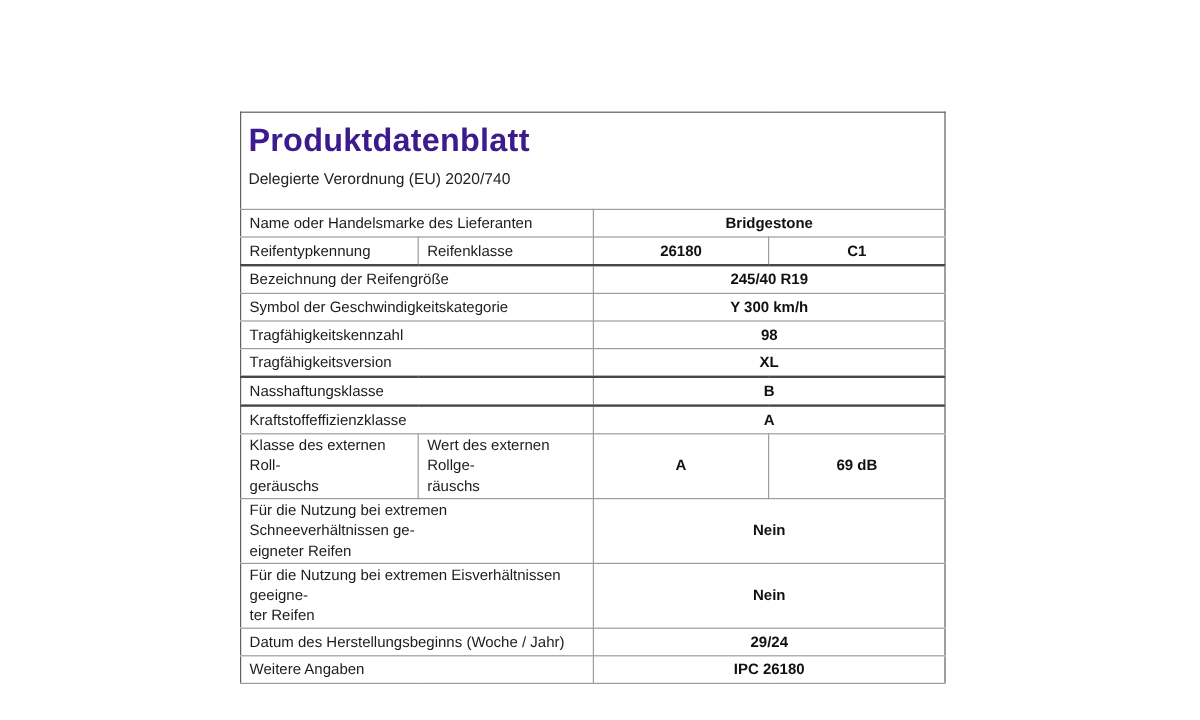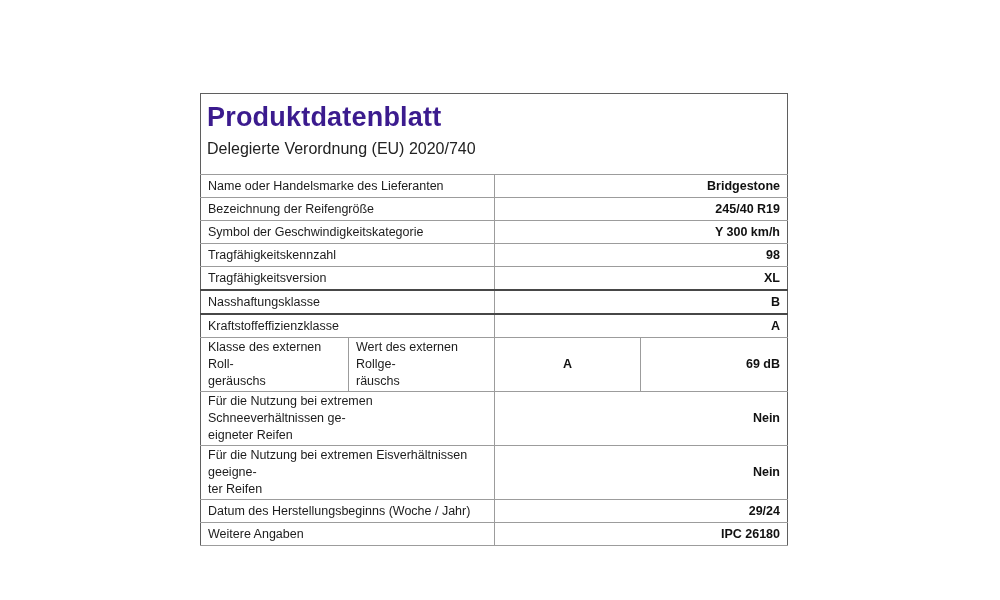--- a/index.html
+++ b/index.html
@@ -54,39 +54,39 @@
     color: #1c1c1c;
     white-space: pre-line;
     border-right: 1px solid #9c9c9c;
   }
   td.val {
     text-align: center;
     font-weight: bold;
     color: #111111;
   }
   td.val.mid { border-right: 1px solid #9c9c9c; }
-  td.val.last { border-right: none; text-align: right; }
+  td.val.last { border-right: none; }
 
   tr.header td {
     height: 66px;
     padding: 6px 6px 8px 6px;
     border-bottom: 1px solid #9c9c9c;
     vertical-align: top;
   }
   .page-title {
     margin: 2px 0 0 0;
     font-size: 27px;
     line-height: 30px;
     font-weight: bold;
     color: #3b1b8e;
     letter-spacing: 0.2px;
   }
   .subtitle {
     margin-top: 8px;
-    font-size: 16px;
+    font-size: 13px;
     color: #222222;
   }
 </style>
 </head>
 <body>
 
 <div class="canvas">
   <div class="sheet">
     <table class="ds">
       <colgroup>
@@ -103,20 +103,26 @@
           <div class="subtitle">Delegierte Verordnung (EU) 2020/740</div>
         </td>
       </tr>
 
       <tr class="single">
         <td class="lbl" colspan="2">Name oder Handelsmarke des Lieferanten</td>
         <td class="val last" colspan="2">Bridgestone</td>
       </tr>
 
 
+      <tr class="single thick">
+        <td class="lbl">Reifentypkennung</td>
+        <td class="lbl">Reifenklasse</td>
+        <td class="val mid">26180</td>
+        <td class="val last">C1</td>
+      </tr>
 
       <tr class="single">
         <td class="lbl" colspan="2">Bezeichnung der Reifengröße</td>
         <td class="val last" colspan="2">245/40 R19</td>
       </tr>
 
       <tr class="single">
         <td class="lbl" colspan="2">Symbol der Geschwindigkeitskategorie</td>
         <td class="val last" colspan="2">Y 300 km/h</td>
       </tr>

